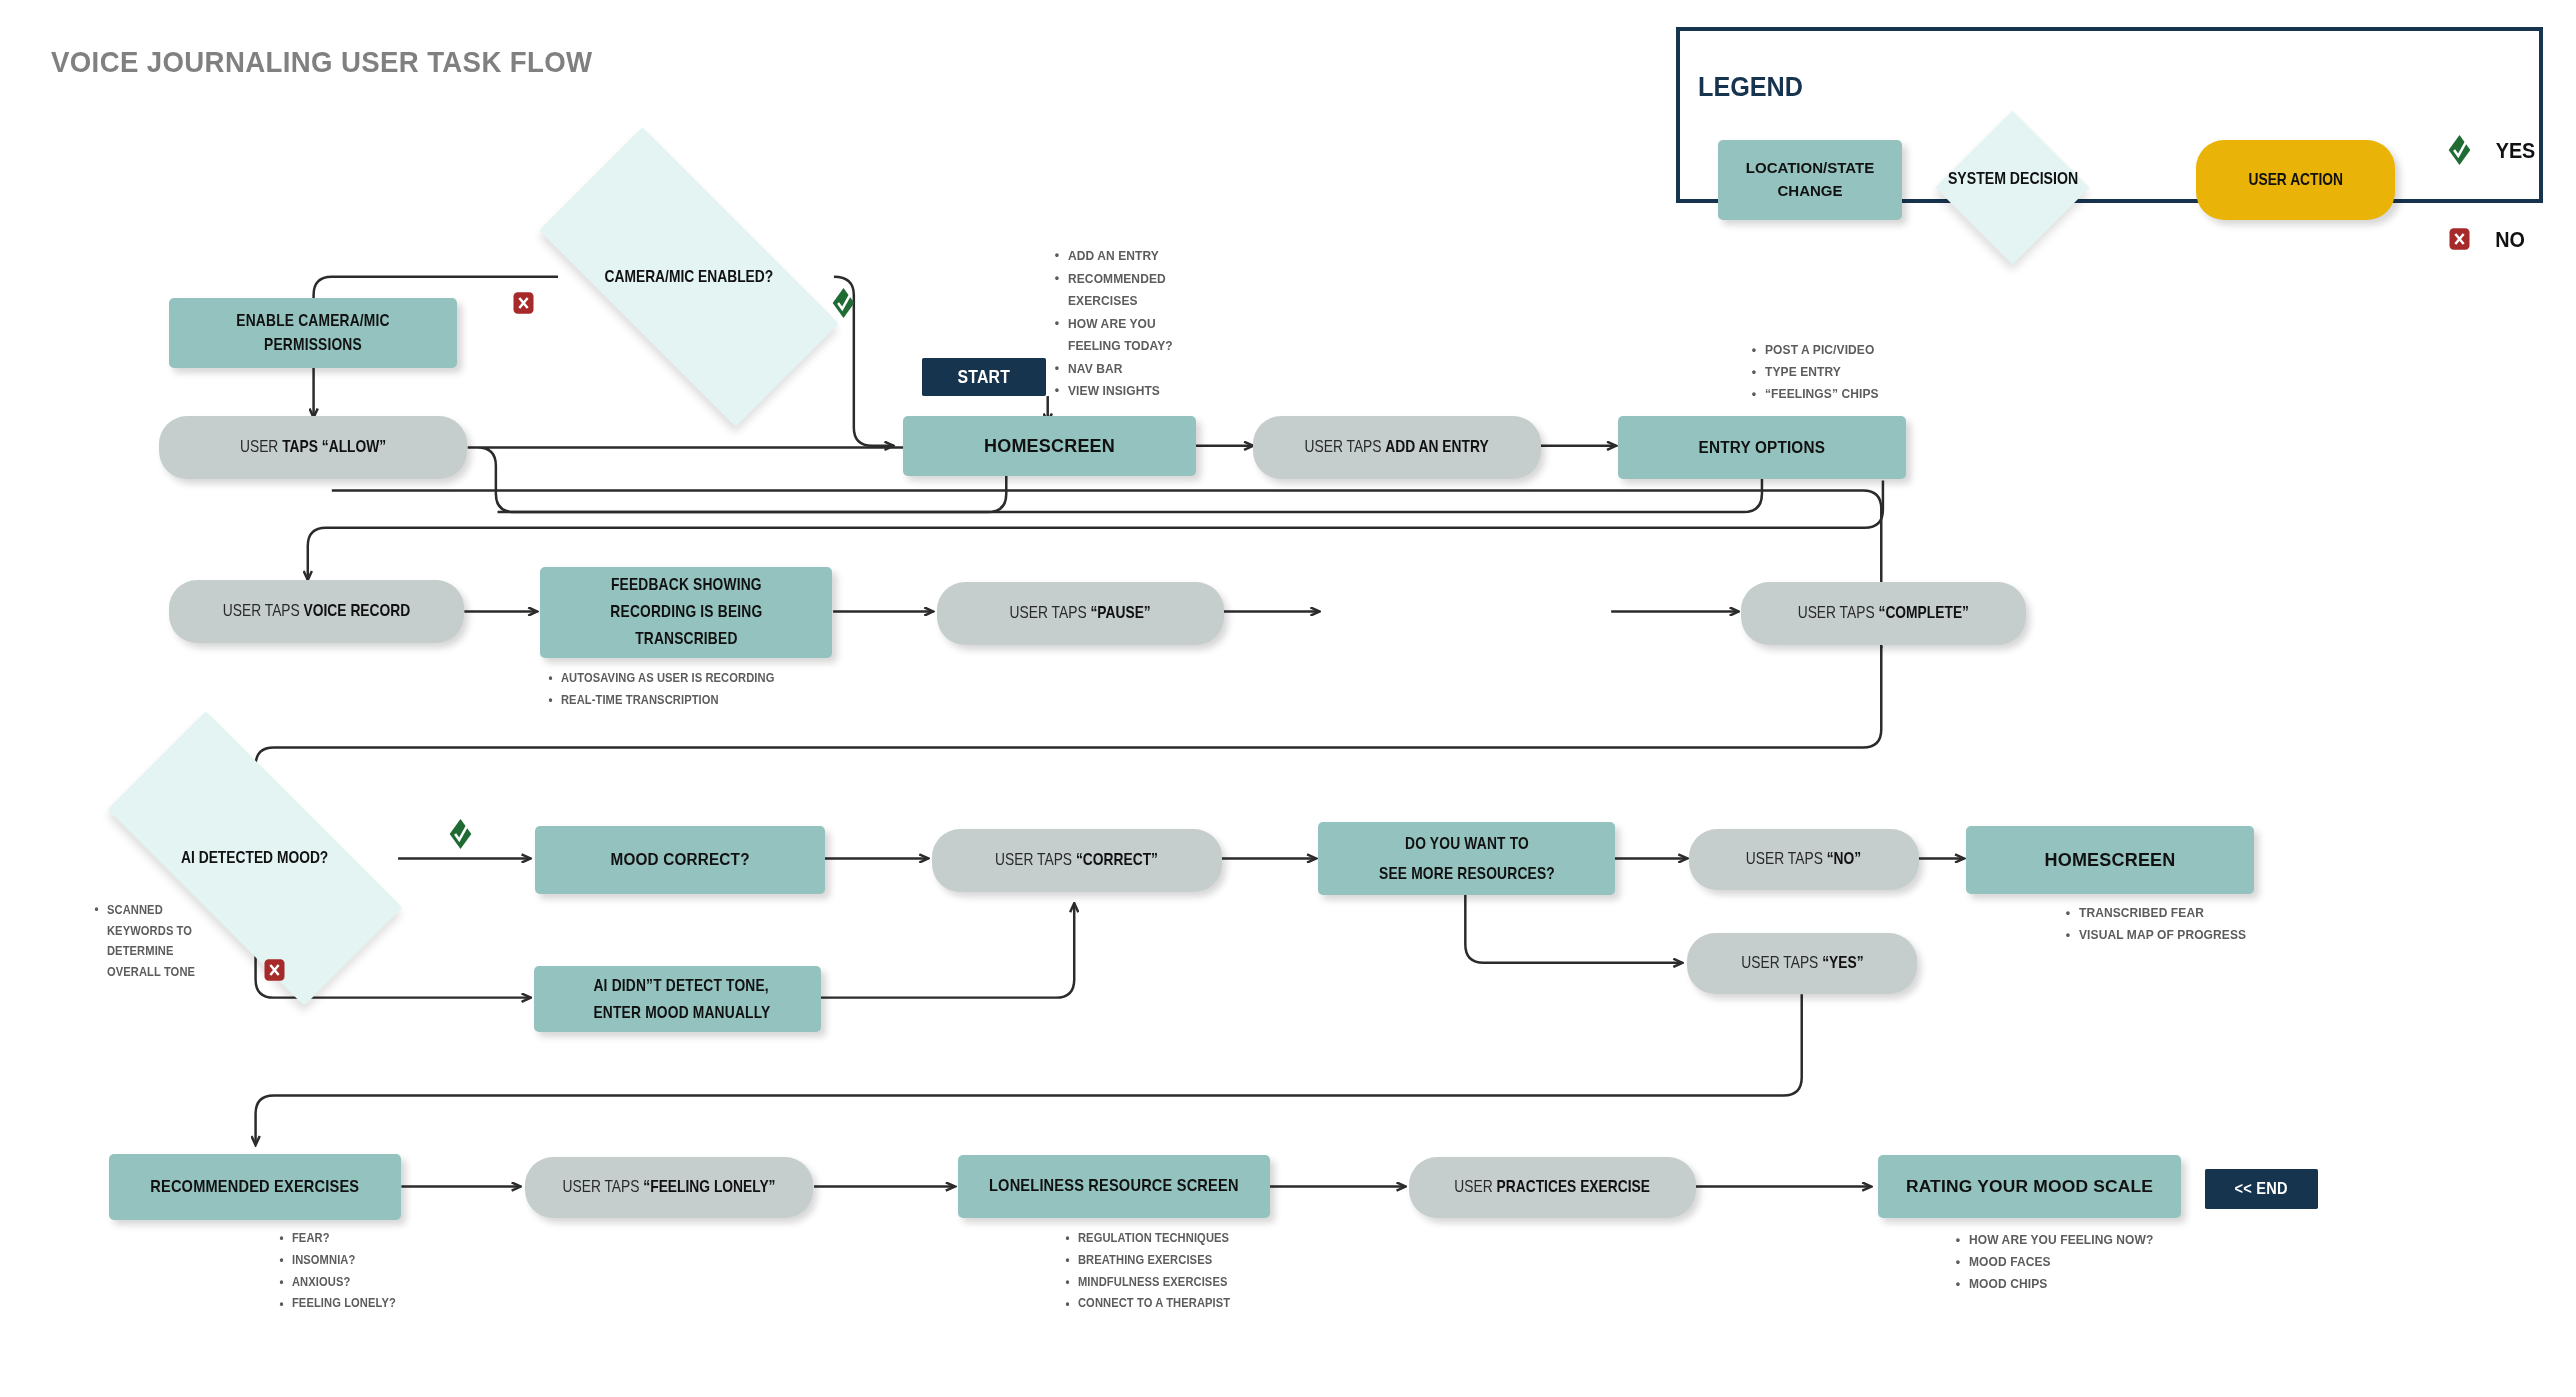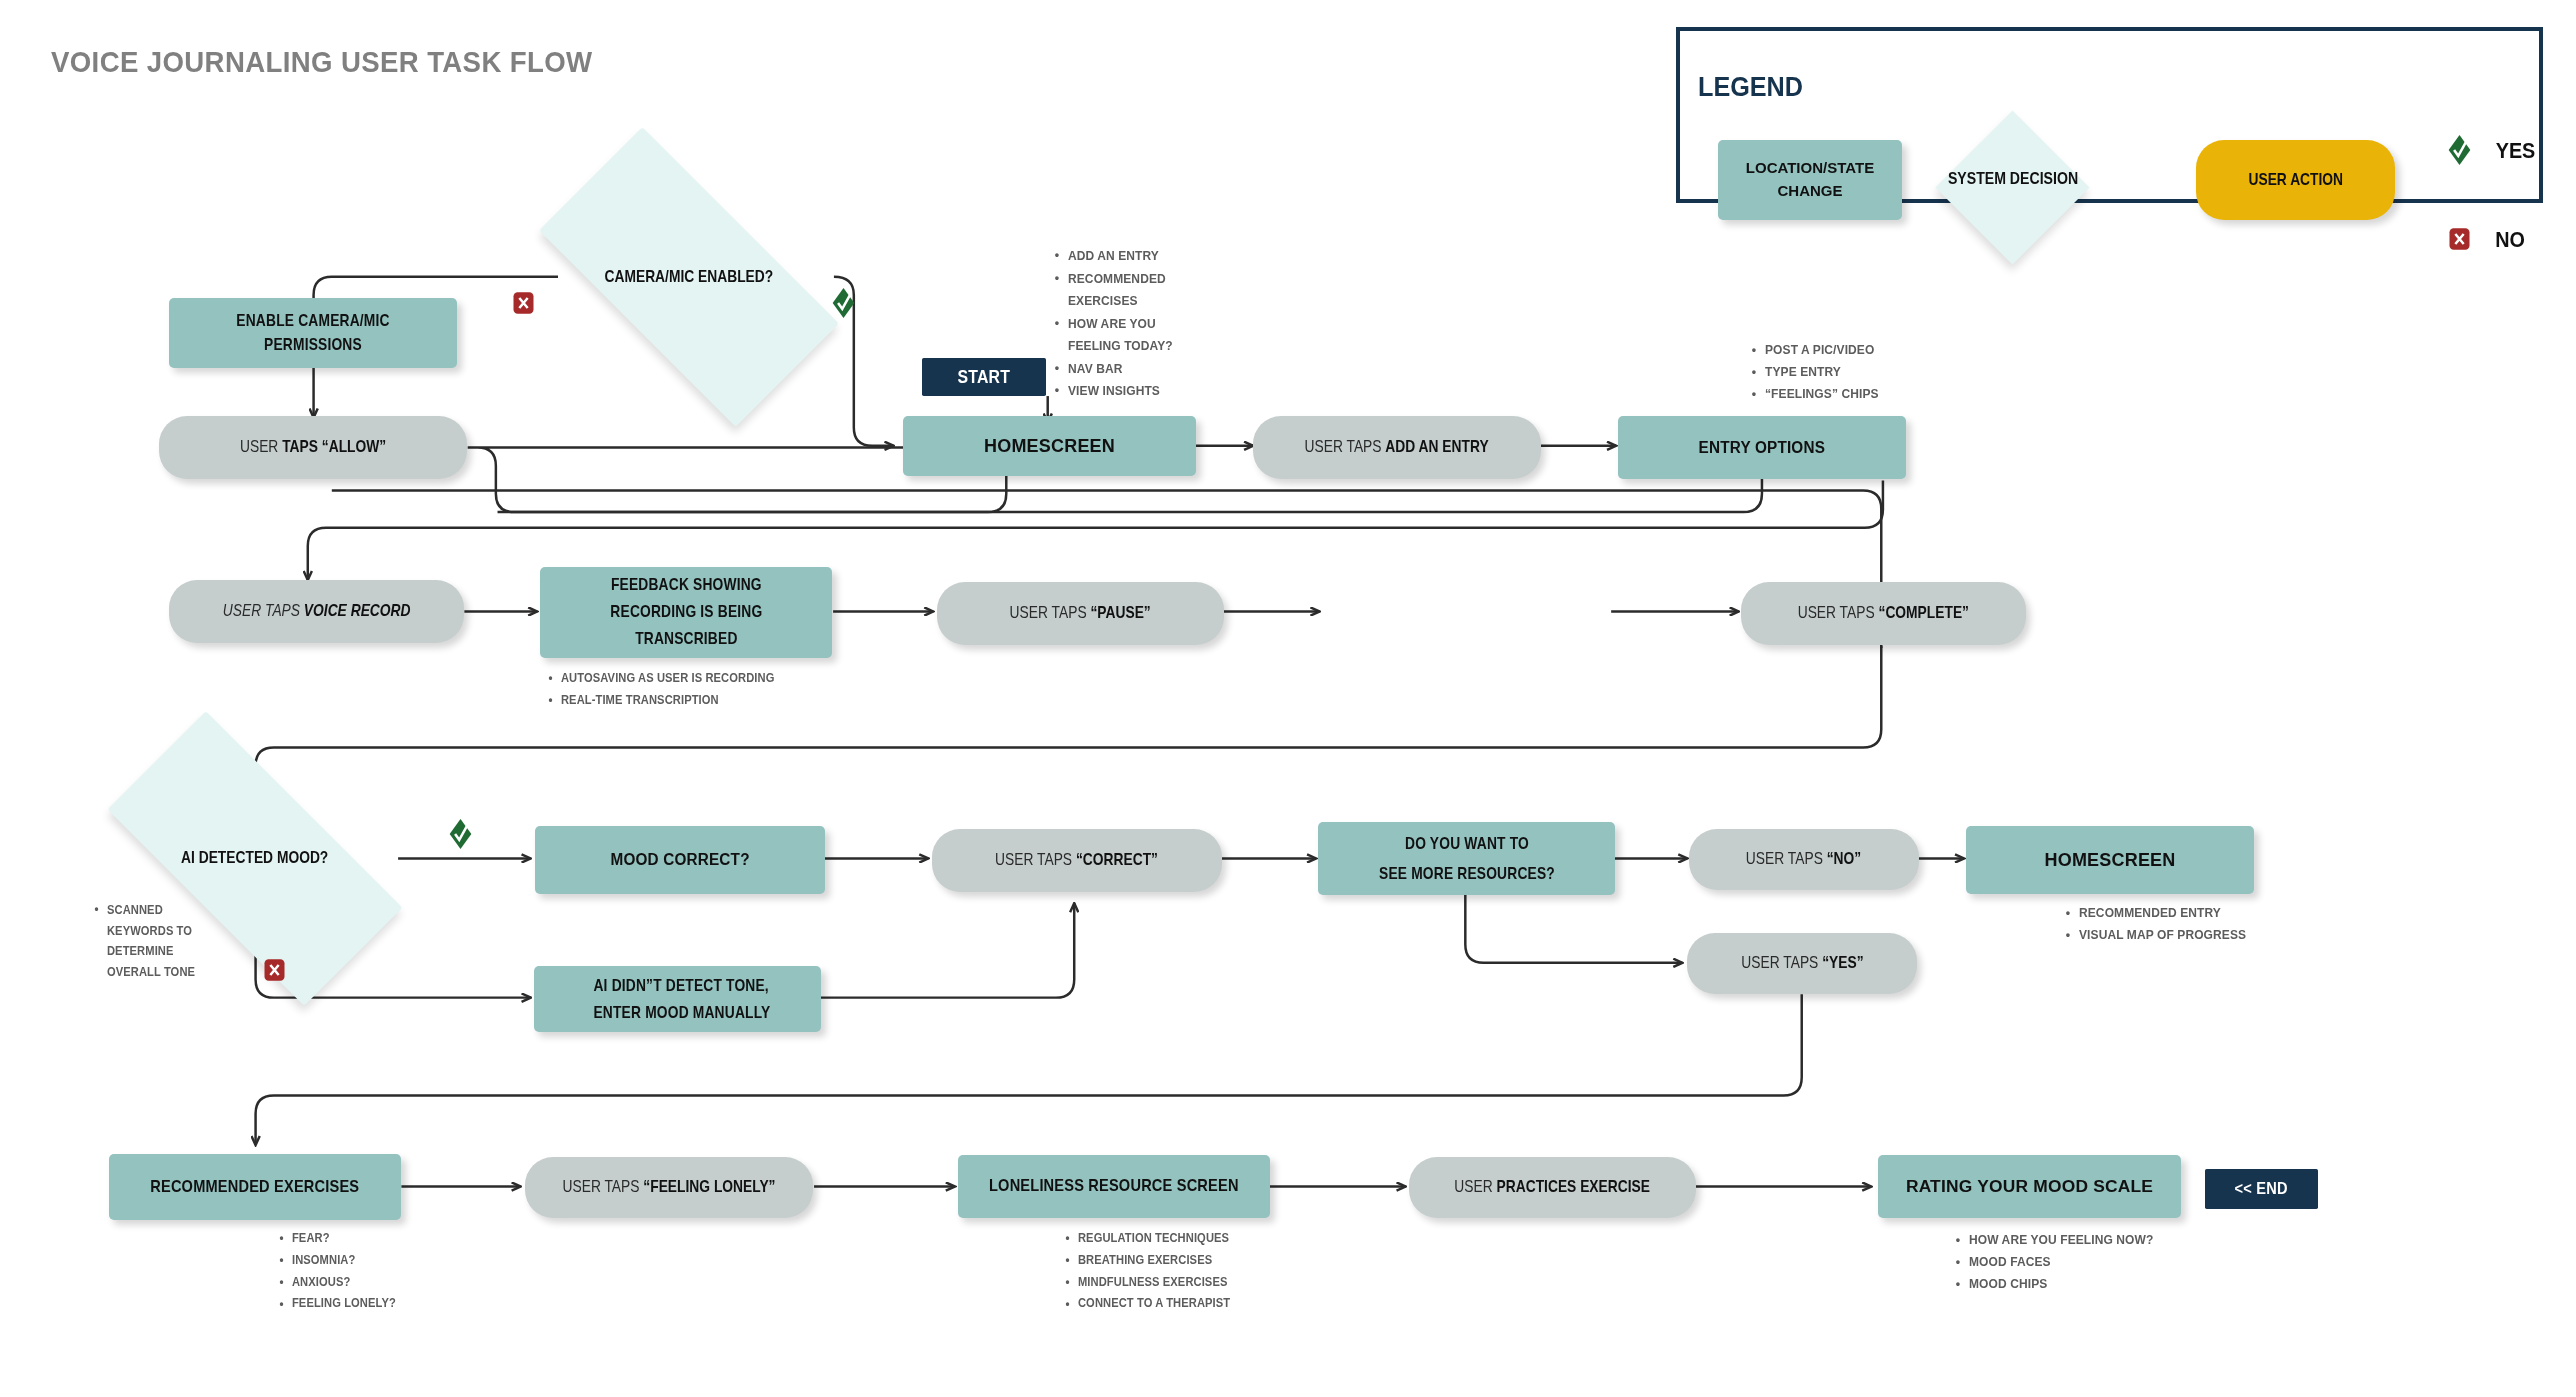--- a/index.html
+++ b/index.html
@@ -322,21 +322,21 @@
   <div class="node state" style="left:1618px;top:416px;width:288px;height:63px;">
     <span class="node-text" style="font-size:17.4px;">ENTRY OPTIONS</span>
   </div>
 
   <div class="bullets wide" style="left:1750px;top:340px;width:199px;">
     <span class="bl">POST A PIC/VIDEO</span>
     <span class="bl">TYPE ENTRY</span>
     <span class="bl">“FEELINGS” CHIPS</span>
   </div>
 
-  <div class="node action" style="left:169px;top:580px;width:295px;height:63px;font-style:italic;">
+  <div class="node action" style="left:169px;top:580px;width:295px;height:63px;">
     <span class="node-text"><span>USER TAPS </span><b>VOICE RECORD</b></span>
   </div>
 
   <div class="node state" style="left:540px;top:567px;width:292px;height:91px;">
     <span style="display:block;font-size:15.7px;font-weight:bold;line-height:1.7;transform:scaleX(.88);">
       <span style="display:block">FEEDBACK SHOWING</span>
       <span style="display:block">RECORDING IS BEING</span>
       <span style="display:block">TRANSCRIBED</span>
     </span>
   </div>
@@ -405,21 +405,21 @@
 
   <div class="node action" style="left:1687px;top:933px;width:230px;height:61px;">
     <span class="node-text"><span>USER TAPS </span><b>“YES”</b></span>
   </div>
 
   <div class="node state wide" style="left:1966px;top:826px;width:288px;height:68px;">
     <span style="font-size:18px;font-weight:bold;letter-spacing:0.2px;">HOMESCREEN</span>
   </div>
 
   <div class="bullets wide" style="left:2064px;top:903px;">
-    <span class="bl">RECOMMENDED ENTRY</span>
+    <span class="bl">TRANSCRIBED FEAR</span>
     <span class="bl">VISUAL MAP OF PROGRESS</span>
   </div>
 
   <div class="node state" style="left:109px;top:1154px;width:292px;height:66px;">
     <span class="node-text" style="font-size:16.6px;">RECOMMENDED EXERCISES</span>
   </div>
 
   <div class="bullets" style="left:278px;top:1228px;">
     <span class="bl">FEAR?</span>
     <span class="bl">INSOMNIA?</span>

